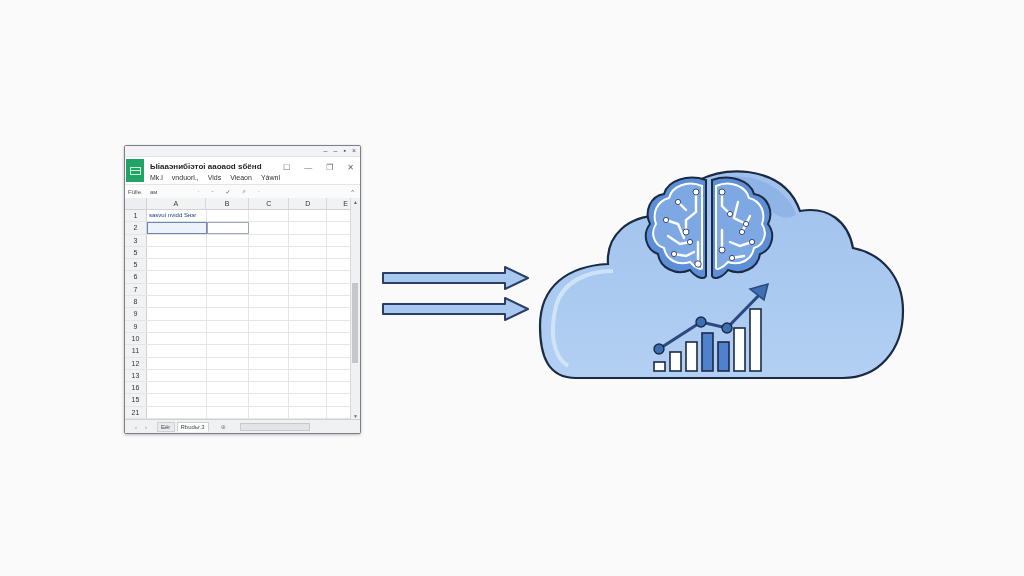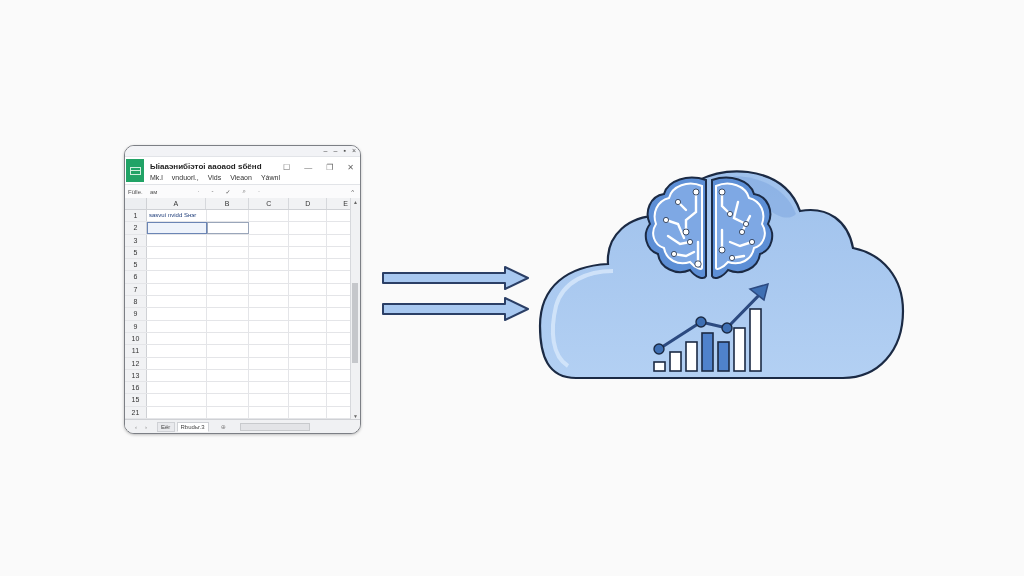--- a/index.html
+++ b/index.html
@@ -4,21 +4,21 @@
   <style>
     html, body { margin:0; padding:0; }
     body {
       width:1024px; height:576px; overflow:hidden;
       background:#fafafa;
       font-family:"Liberation Sans", sans-serif;
       position:relative;
     }
     .sheet-window {
       position:absolute; left:124px; top:145px; width:235px; height:287px;
-      background:#ffffff; border:1px solid #7c7f85; border-radius:10px;
+      background:#ffffff; border:1px solid #7c7f85; border-radius:2px;
       box-shadow:0 1px 3px rgba(0,0,0,0.25);
       overflow:hidden;
     }
     .titlebar-strip {
       position:absolute; left:0; top:0; width:100%; height:10px;
       background:#f2f3f6; border-bottom:1px solid #e2e4e8;
     }
     .win-ctrls { position:absolute; right:4px; top:0; height:10px; display:flex; gap:6px; font-size:7px; color:#555; line-height:10px; }
     .app-icon {
       position:absolute; left:1px; top:13px; width:18px; height:23px;

